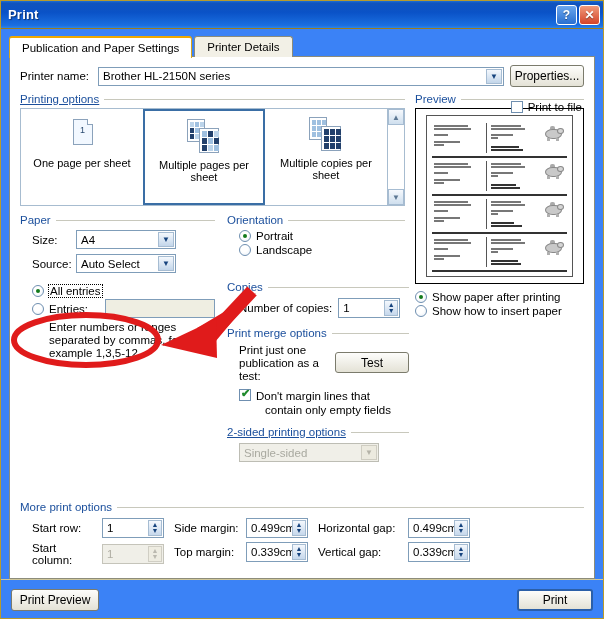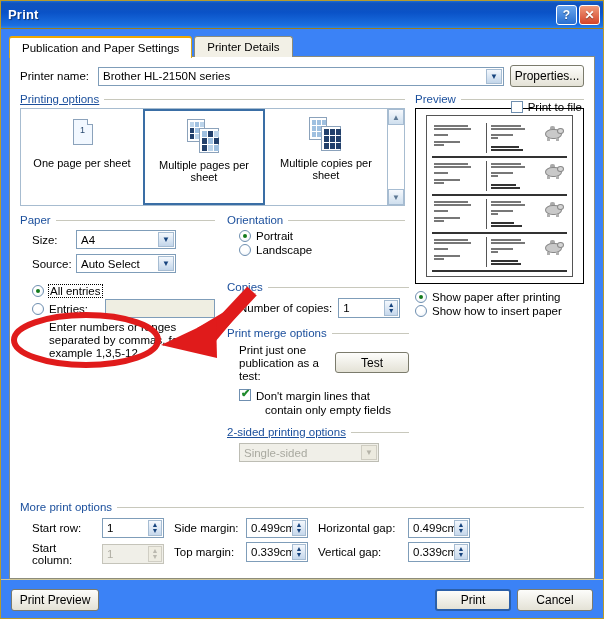--- a/index.html
+++ b/index.html
@@ -654,23 +654,20 @@
   </div>
 
   <div class="bottombar">
     <div class="btn" style="width:88px;">
       <span>Print Preview</span>
     </div>
     <div style="flex:1"></div>
     <div class="btn default" style="width:76px;">
       <span>Print</span>
     </div>
-    <div class="btn" style="width:76px;">
-      <span>Cancel</span>
-    </div>
   </div>
 
   <svg class="anno" width="604" height="619" viewBox="0 0 604 619">
     <ellipse cx="85" cy="339" rx="72" ry="25" fill="none" stroke="#e01b1b" stroke-width="6"></ellipse>
     <g>
       <polygon points="255,292 196,327 207,333 165,345 212,346 204,353" fill="#e01b1b"></polygon>
       <path d="M251,290 L206,338" stroke="#e01b1b" stroke-width="13" stroke-linecap="butt"></path>
       <polygon points="215,318 160,344 216,357" fill="#e01b1b"></polygon>
     </g>
   </svg>

